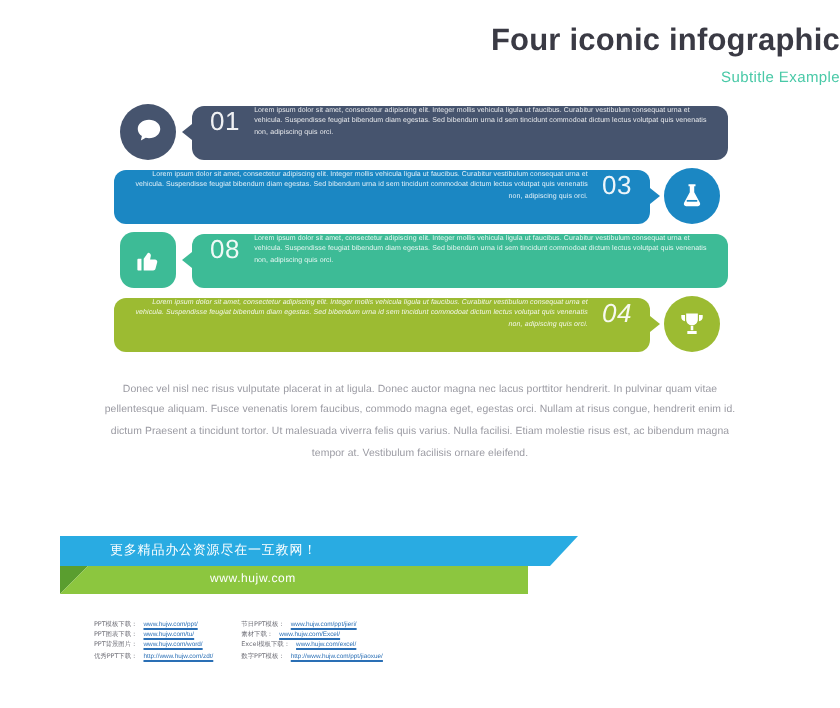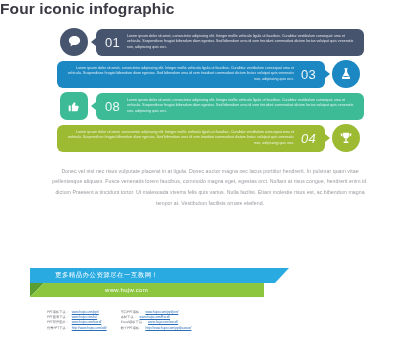--- a/index.html
+++ b/index.html
@@ -10,21 +10,22 @@
   body {
     width: 420px;
     height: 354px;
     overflow: hidden;
     font-family: "Liberation Sans", sans-serif;
     position: relative;
   }
 
   
   .header {
-    text-align: left;
+    text-align: right;
+    padding-top: 12px;
   }
   .title {
     font-size: 15.5px;
     font-weight: bold;
     color: #3a3a44;
     letter-spacing: 0.1px;
     line-height: 1.2;
   }
   .subtitle {
     font-size: 7.5px;
@@ -58,21 +59,20 @@
   .badge.rounded { border-radius: 7px; }
   .badge svg { display: block; }
 
   
   .bar {
     position: absolute;
     top: 1px;
     height: 27px;
     border-radius: 6px;
     display: flex;
-    align-items: center;
     box-sizing: border-box;
   }
   
   .bar .pointer {
     position: absolute;
     top: 9px;
     width: 0;
     height: 0;
     border-top: 4.5px solid transparent;
     border-bottom: 4.5px solid transparent;
@@ -226,20 +226,21 @@
     font-size: 3.2px;
     color: #2a6fb5;
     text-decoration: underline;
   }
 </style>
 </head>
 <body>
 
 <div class="header">
   <div class="title">Four iconic infographic</div>
+  <div class="subtitle">Subtitle Example</div>
 </div>
 
 <div class="rows" id="rows-container">
     <div class="row">
       <div class="badge circle" style="background: rgb(70, 84, 110); left: 60px;">
         <span>
           <svg width="15" height="15" viewBox="0 0 24 24">
             <path fill="#ffffff" d="M12 3C6.9 3 3 6.3 3 10.3c0 2.3 1.3 4.3 3.3 5.6l-.8 3.6 3.9-2.1c.8.2 1.7.3 2.6.3 5.1 0 9-3.3 9-7.4S17.1 3 12 3z"></path>
           </svg>
         </span>

